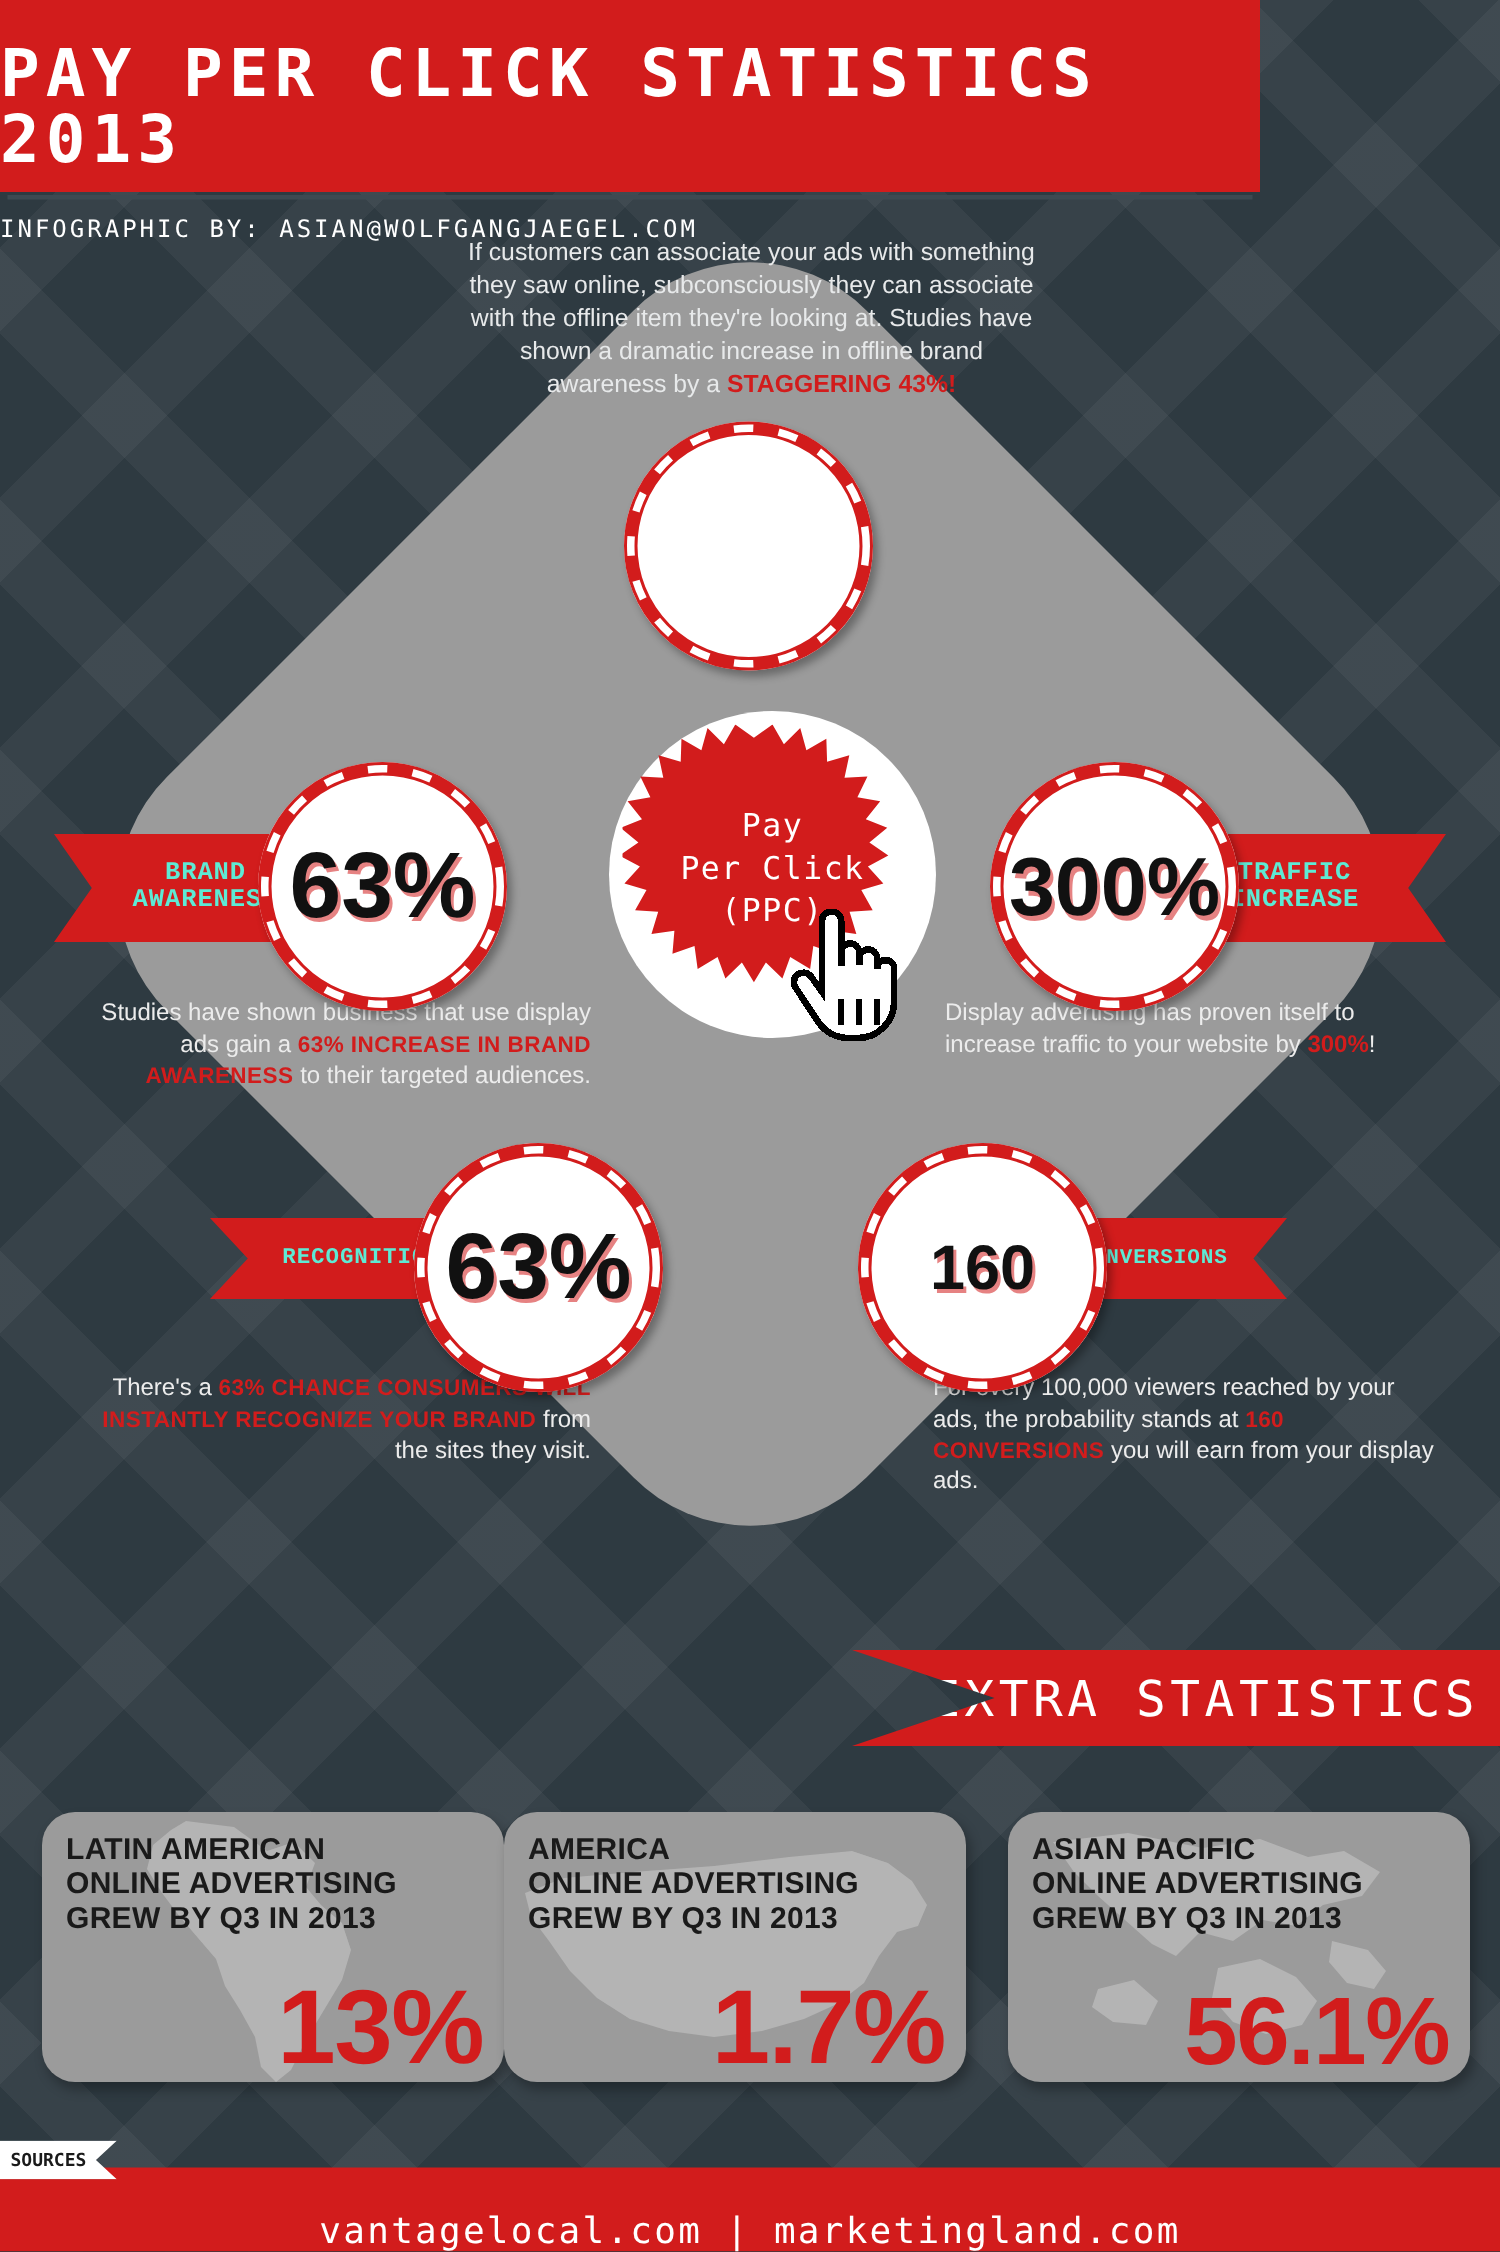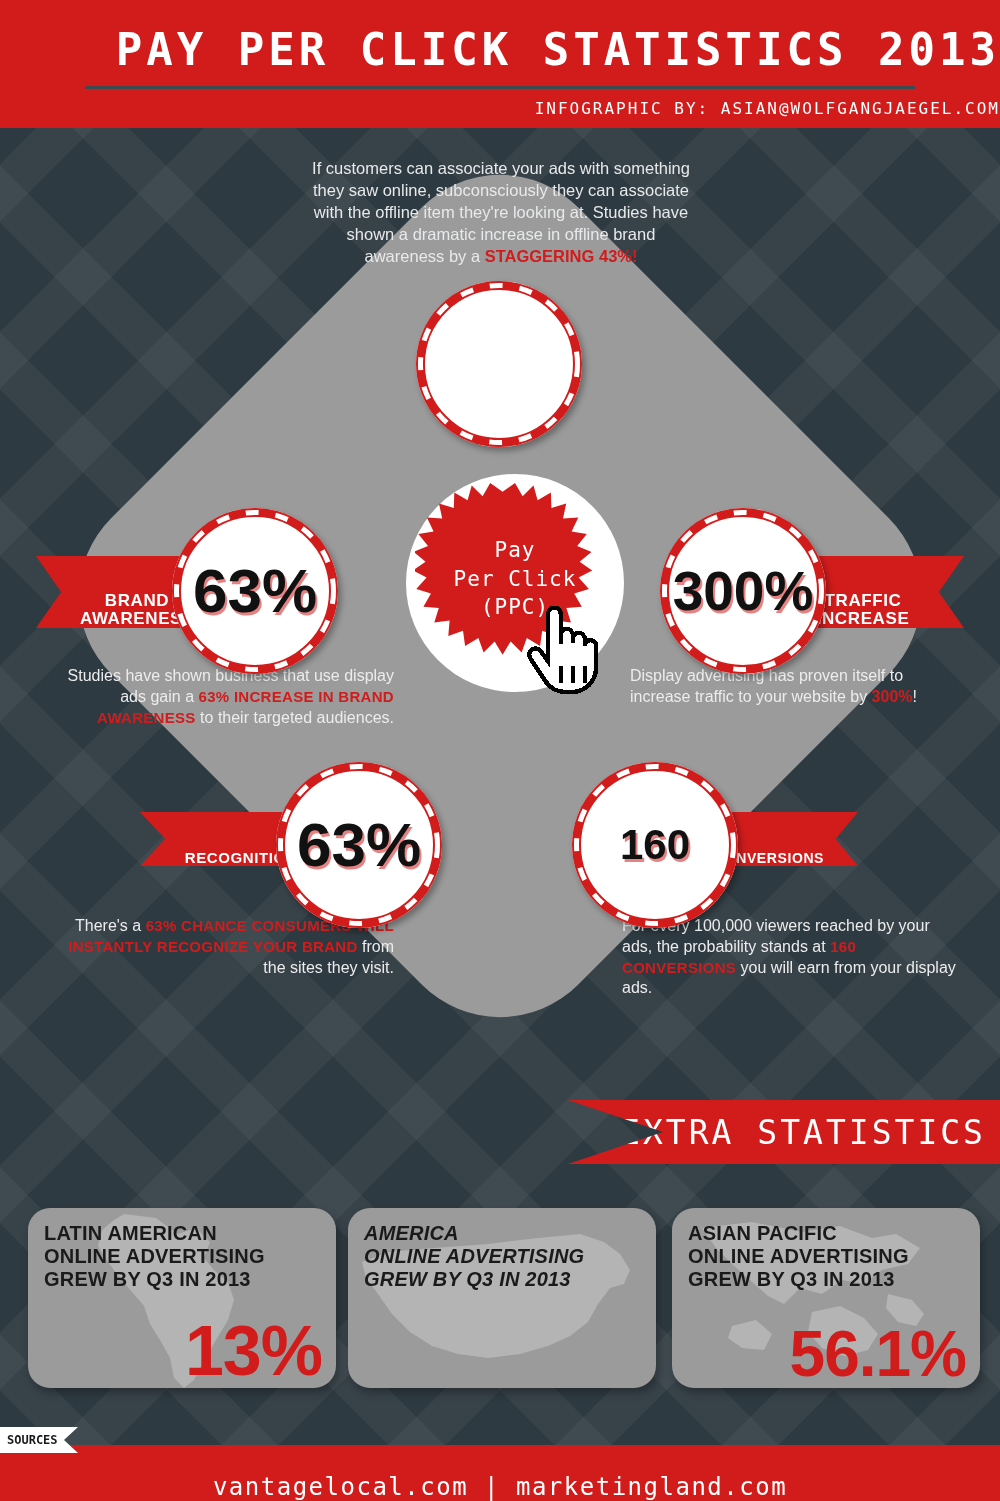--- a/index.html
+++ b/index.html
@@ -32,23 +32,23 @@
     width: 660px; height: 660px;
     margin-left: -330px; margin-top: -330px;
     background: #9b9b9b;
     border-radius: 110px;
     transform: rotate(45deg);
     z-index: 1;
   }
 
   
   .header {
-    position: absolute; left: 0; top: 0; width: 1000px; height: 128px;
+    position: absolute; left: 0; top: 0; width: 840px; height: 128px;
     background: #d21c1c; z-index: 20;
-    text-align: right;
+    text-align: left;
   }
   .header h1 {
     font-family: "DejaVu Sans Mono", monospace;
     font-size: 44px; font-weight: 700; color: #ffffff;
     letter-spacing: 4px; padding-top: 28px; line-height: 1;
   }
   .header .rule {
     width: 830px; height: 3px; background: #3d4a52;
     margin: 14px auto 0;
   }
@@ -99,24 +99,24 @@
   #c-300 .num { font-size: 55px; }
   #c-63b { left: 276px; top: 762px;  width: 166px; height: 166px; }
   #c-63b .num { font-size: 62px; }
   #c-160 { left: 572px; top: 762px;  width: 166px; height: 166px; }
   #c-160 .num { font-size: 42px; }
 
   
   .ribbon {
     position: absolute; z-index: 12;
     background: #d21c1c;
-    color: #ffffff;
-    font-family: Liberation Sans, sans-serif;
+    color: #5eead4;
+    font-family: Liberation Mono, monospace;
     font-weight: 700;
-    display: flex; align-items: flex-end; justify-content: center;
+    display: flex; align-items: center; justify-content: center;
     text-align: center; line-height: 1.05;
     filter: drop-shadow(2px 4px 3px rgba(0,0,0,0.38));
   }
   .ribbon.left {
     
     clip-path: polygon(0 0, 100% 0, 100% 100%, 0 100%, 14% 50%);
   }
   .ribbon.right {
     
     clip-path: polygon(0 0, 100% 0, 86% 50%, 100% 100%, 0 100%);
@@ -170,21 +170,21 @@
   }
 
   
   .card {
     position: absolute; top: 1208px; width: 308px; height: 180px;
     background: #9b9b9b; border-radius: 22px; z-index: 12;
     overflow: hidden;
     box-shadow: 3px 5px 8px rgba(0,0,0,0.28);
   }
   #card-0 { left: 28px; }
-  #card-1 { left: 348px; font-style: italic; }
+  #card-1 { left: 336px; }
   #card-2 { left: 672px; }
   .card .map { position: absolute; inset: 0; opacity: .55; }
   .card .ttl {
     position: relative; z-index: 3;
     padding: 14px 0 0 16px;
     color: #1a1a1a; font-size: 20px; font-weight: 700;
     line-height: 1.16; letter-spacing: .2px;
   }
   .card .val {
     position: absolute; right: 14px; bottom: 2px; z-index: 3;
@@ -350,20 +350,21 @@
 
   <div class="card" id="card-1">
     <svg class="map" viewBox="0 0 308 180" preserveAspectRatio="xMidYMid meet">
       <path fill="#c9c9c9" d="M14 54 L40 44 L86 40 L140 36 L190 30 L232 26 L256 34 L272 46 L282 62 L276 76 L262 80 L250 96 L240 114 L222 128 L200 138 L172 146 L140 150 L110 146 L84 138 L62 124 L44 106 L30 86 L18 70 Z"></path>
     </svg>
     <div class="ttl">
       <span>AMERICA</span><br>
       <span>ONLINE ADVERTISING</span><br>
       <span>GREW BY Q3 IN 2013</span>
     </div>
+    <div class="val">1.7%</div>
   </div>
 
   <div class="card" id="card-2">
     <svg class="map" viewBox="0 0 308 180" preserveAspectRatio="xMidYMid meet">
       <path fill="#c9c9c9" d="M30 20 L80 14 L130 24 L168 18 L200 30 L224 26 L248 40 L236 56 L210 62 L192 76 L170 72 L150 86 L128 80 L112 96 L96 88 L78 72 L60 56 L44 40 Z"></path>
       <path fill="#c9c9c9" d="M140 104 L168 98 L192 110 L206 126 L196 142 L172 148 L150 140 L136 124 Z"></path>
       <path fill="#c9c9c9" d="M216 86 L240 92 L252 106 L244 118 L226 114 L214 100 Z"></path>
       <path fill="#c9c9c9" d="M60 118 L84 112 L100 126 L92 142 L70 140 L56 130 Z"></path>
     </svg>
     <div class="ttl">

